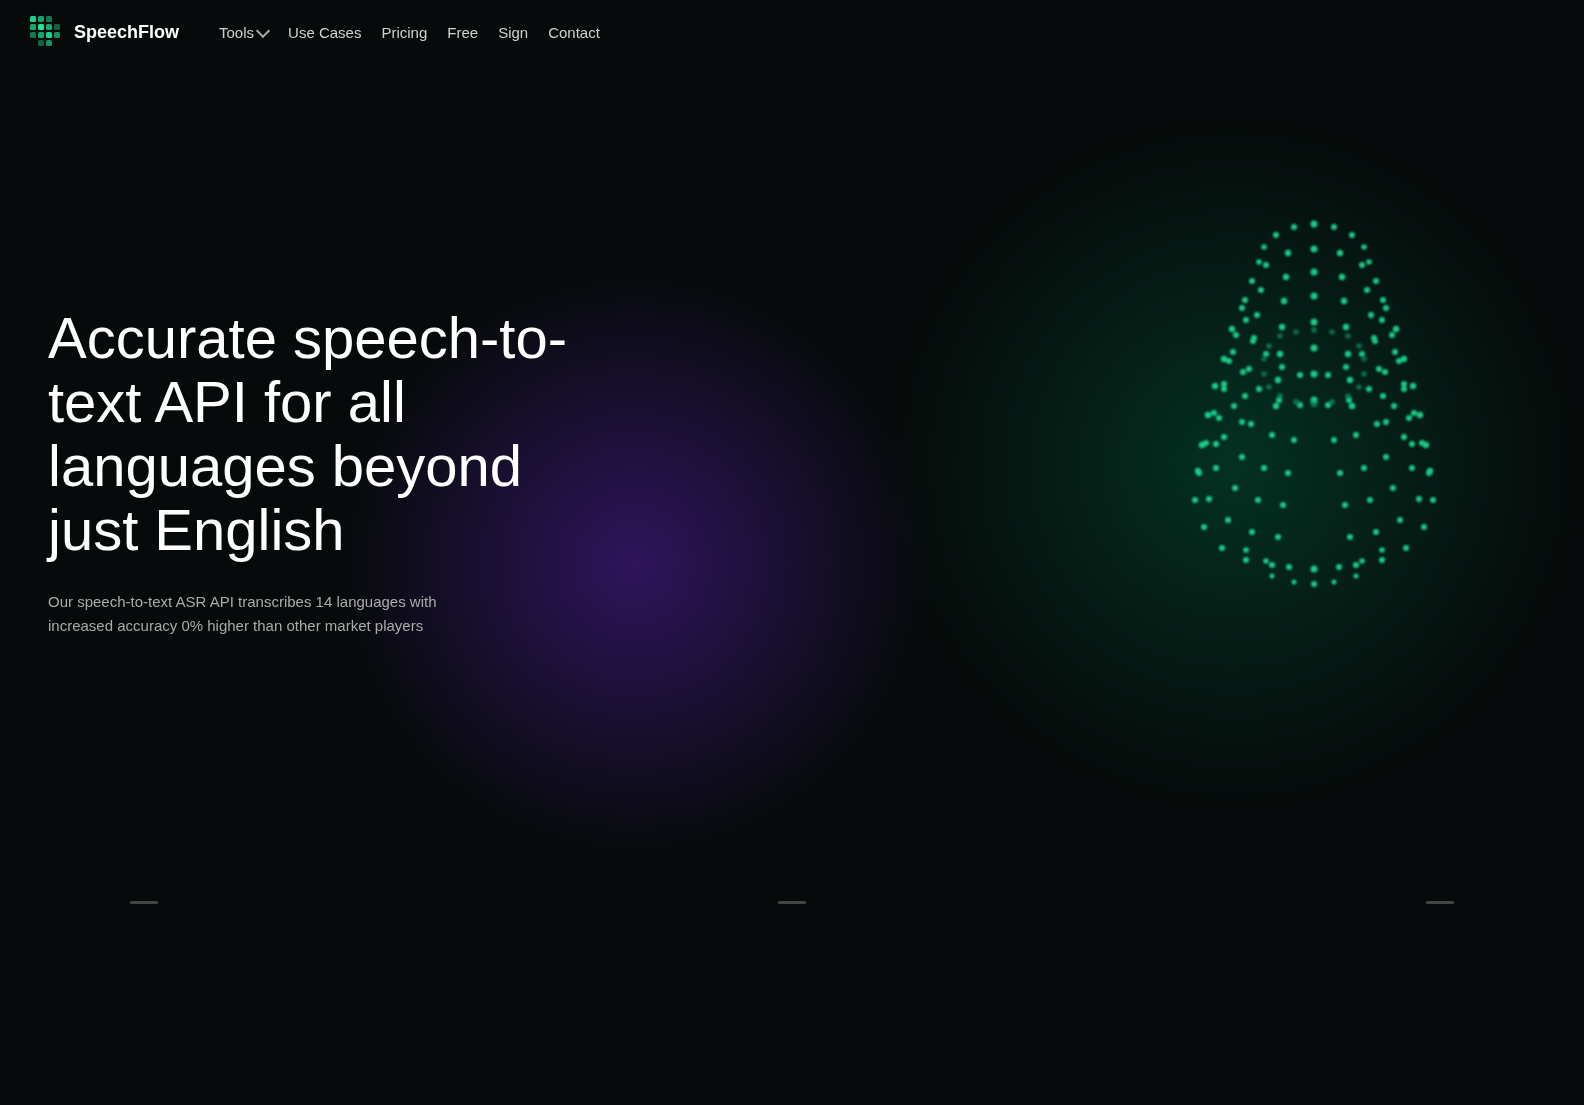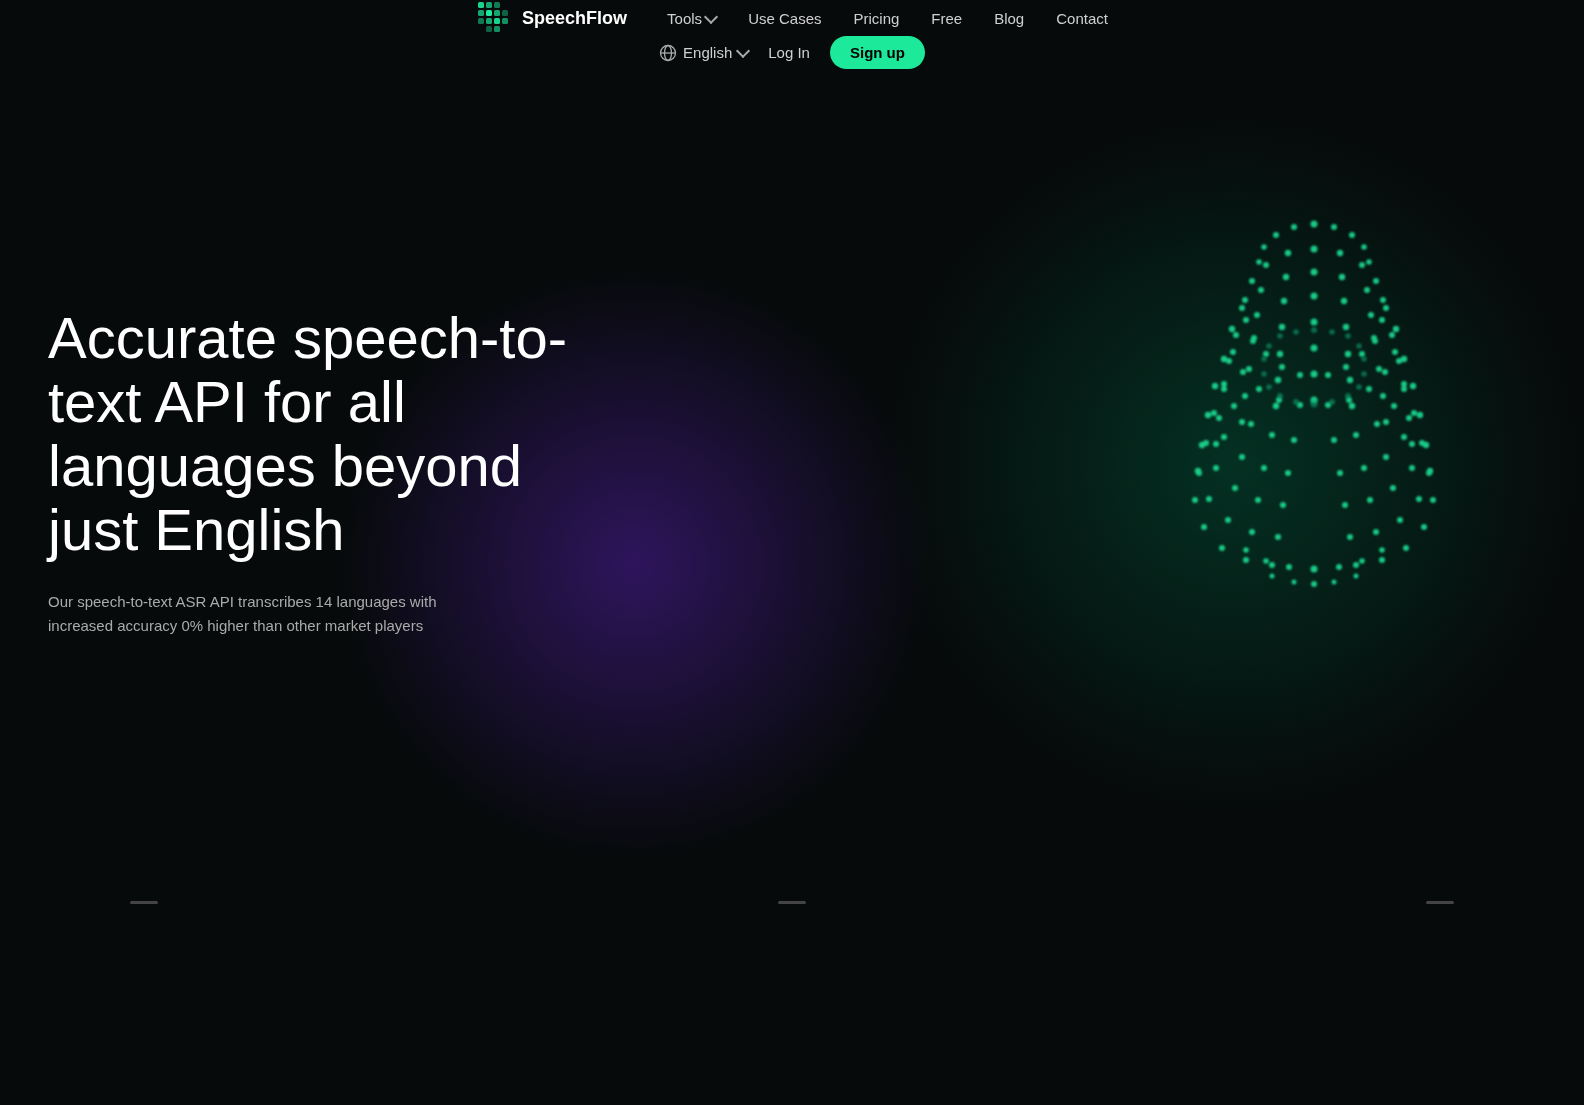--- a/index.html
+++ b/index.html
@@ -10,26 +10,25 @@
       font-family: -apple-system, BlinkMacSystemFont, 'Segoe UI', sans-serif;
       min-height: 1105px;
       overflow-x: hidden;
     }
 
     
     nav {
       display: flex;
       align-items: center;
       justify-content: space-between;
-      padding: 0 51px;
+      padding: 0 28px;
       height: 64px;
       background: #060a0a;
       position: relative;
       z-index: 10;
-      flex-direction: column;
     }
 
     .nav-left {
       display: flex;
       align-items: center;
       gap: 40px;
     }
 
     .logo-wrap {
       display: flex;
@@ -45,21 +44,21 @@
 
     .logo-text {
       font-size: 18px;
       font-weight: 600;
       color: #ffffff;
     }
 
     .nav-links {
       display: flex;
       align-items: center;
-      gap: 32px;
+      gap: 20px;
     }
 
     .nav-link {
       font-size: 15px;
       color: #d0d0d0;
       cursor: pointer;
       display: flex;
       align-items: center;
       gap: 4px;
       text-decoration: none;
@@ -260,46 +259,28 @@
       <a class="nav-link">
         <span>Use Cases</span>
       </a>
       <a class="nav-link">
         <span>Pricing</span>
       </a>
       <a class="nav-link">
         <span>Free</span>
       </a>
       <a class="nav-link">
-        <span>Blog</span>
+        <span>Sign</span>
       </a>
       <a class="nav-link">
         <span>Contact</span>
       </a>
     </div>
   </div>
 
-  <div class="nav-right">
-    <button class="lang-btn">
-
-      <svg width="18" height="18" viewBox="0 0 18 18" fill="none">
-        <circle cx="9" cy="9" r="7.5" stroke="#aaa" stroke-width="1.3"></circle>
-        <ellipse cx="9" cy="9" rx="3.5" ry="7.5" stroke="#aaa" stroke-width="1.3"></ellipse>
-        <line x1="1.5" y1="9" x2="16.5" y2="9" stroke="#aaa" stroke-width="1.3"></line>
-      </svg>
-      <span>English</span>
-      <span class="chevron"></span>
-    </button>
-    <button class="login-btn">
-      <span>Log In</span>
-    </button>
-    <button class="signup-btn">
-      <span>Sign up</span>
-    </button>
-  </div>
 </nav>
 
 <section class="hero">
 
   <div class="hero-bg">
     <div class="glow-purple"></div>
     <div class="glow-teal"></div>
   </div>
 
   <div class="hero-content">

